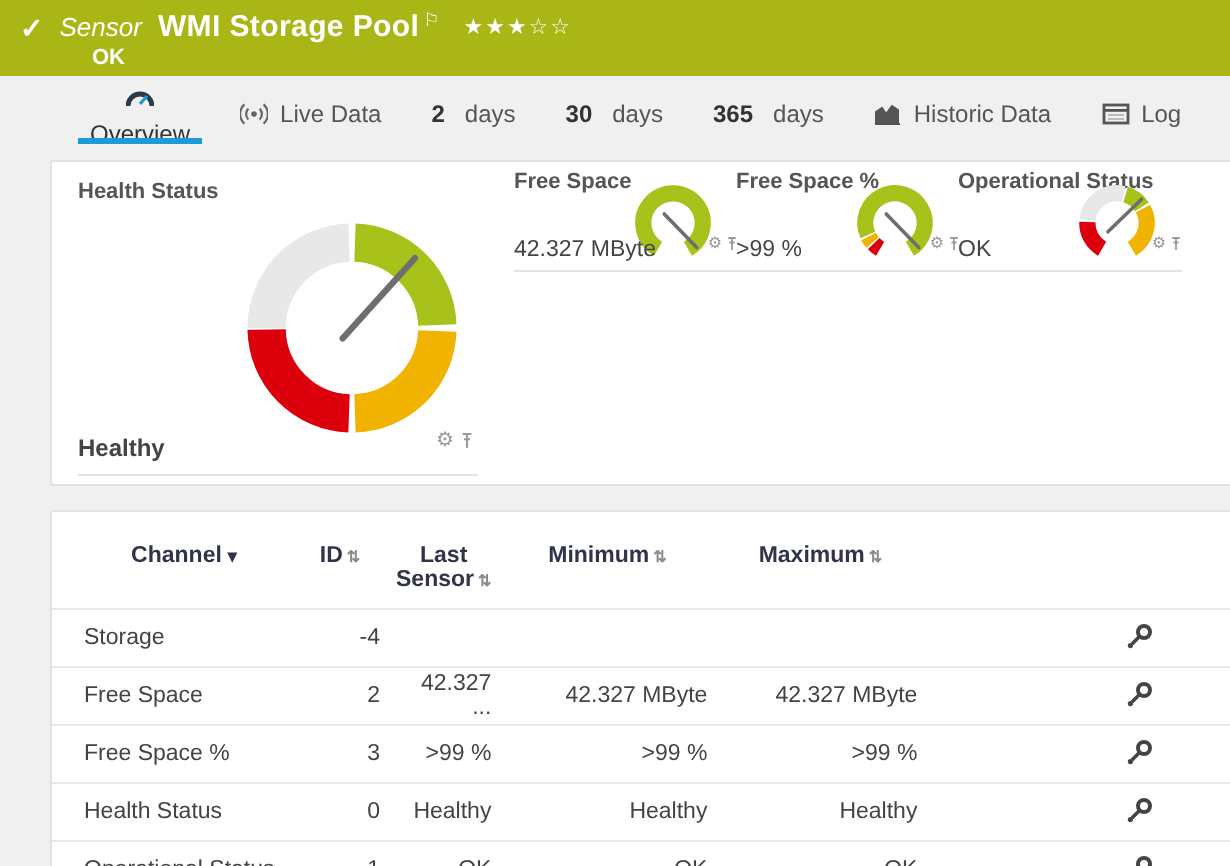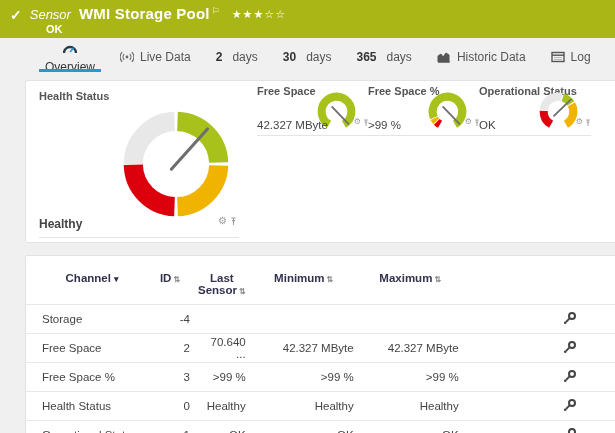--- a/index.html
+++ b/index.html
@@ -277,21 +277,21 @@
           <svg viewBox="0 0 14 14" width="14" height="14">
                 <circle cx="9" cy="5" r="3" fill="none" stroke="#444" stroke-width="2"></circle>
                 <line x1="6.6" y1="7.4" x2="3" y2="11" stroke="#444" stroke-width="1.8"></line>
                 <circle cx="2.2" cy="11.8" r="1.3" fill="#444"></circle>
               </svg>
         </span></td>
       </tr>
       <tr>
         <td class="ch">Free Space</td>
         <td>2</td>
-        <td>70.640 ...</td>
+        <td>42.327 ...</td>
         <td>42.327 MByte</td>
         <td>42.327 MByte</td>
         <td class="act"><span class="editicon">
           <svg viewBox="0 0 14 14" width="14" height="14">
                 <circle cx="9" cy="5" r="3" fill="none" stroke="#444" stroke-width="2"></circle>
                 <line x1="6.6" y1="7.4" x2="3" y2="11" stroke="#444" stroke-width="1.8"></line>
                 <circle cx="2.2" cy="11.8" r="1.3" fill="#444"></circle>
               </svg>
         </span></td>
       </tr>

